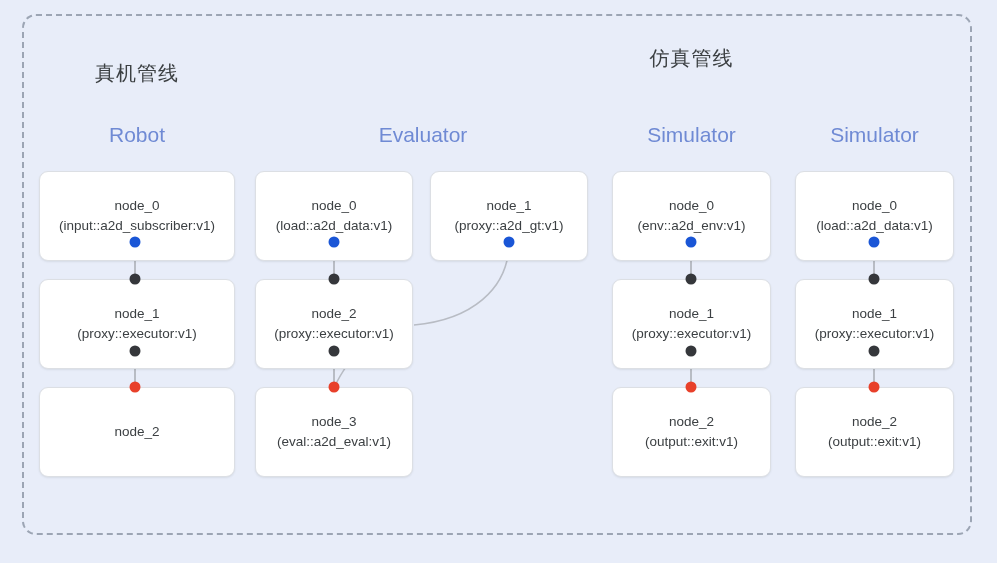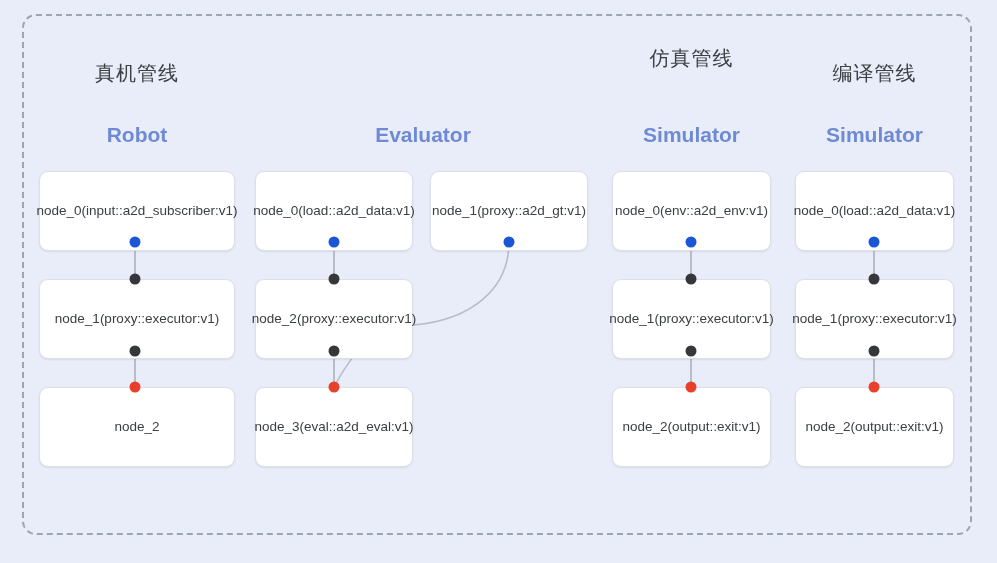--- a/index.html
+++ b/index.html
@@ -36,33 +36,34 @@
   }
   .cn-title {
     font-size: 20px;
     font-weight: normal;
     color: #3c4043;
     letter-spacing: 1px;
   }
   .en-title {
     font-size: 21px;
     color: #6f8ad4;
-    font-weight: bold;
+    font-weight: normal;
   }
   .node {
     position: absolute;
     box-sizing: border-box;
     background: #ffffff;
     border: 1px solid #dcdfe4;
     border-radius: 9px;
     box-shadow: 0 1px 2px rgba(60,64,67,0.10);
     display: flex;
+    flex-direction: column;
     align-items: center;
     justify-content: center;
-    height: 80px;
+    height: 90px;
   }
   .node .nline {
     font-size: 13.5px;
     color: #3c4043;
     line-height: 20px;
     white-space: nowrap;
   }
   .dot {
     position: absolute;
     width: 11px;
@@ -104,23 +105,20 @@
     <div class="en-title">Evaluator</div>
   </div>
 
   <div class="col-head" style="left:612px; top:45px; width:159px;">
     <div class="cn-title">仿真管线</div>
   </div>
   <div class="col-head" style="left:612px; top:123px; width:159px;">
     <div class="en-title">Simulator</div>
   </div>
 
-  <div class="col-head" style="left:795px; top:60px; width:159px;">
-    <div class="cn-title">编译管线</div>
-  </div>
   <div class="col-head" style="left:795px; top:123px; width:159px;">
     <div class="en-title">Simulator</div>
   </div>
 
   <div class="edge" style="left:135px; top:241px; height:37px;"></div>
   <div class="edge" style="left:135px; top:350px; height:37px;"></div>
 
   <div class="edge" style="left:334px; top:241px; height:37px;"></div>
   <div class="edge" style="left:334px; top:350px; height:37px;"></div>
 

